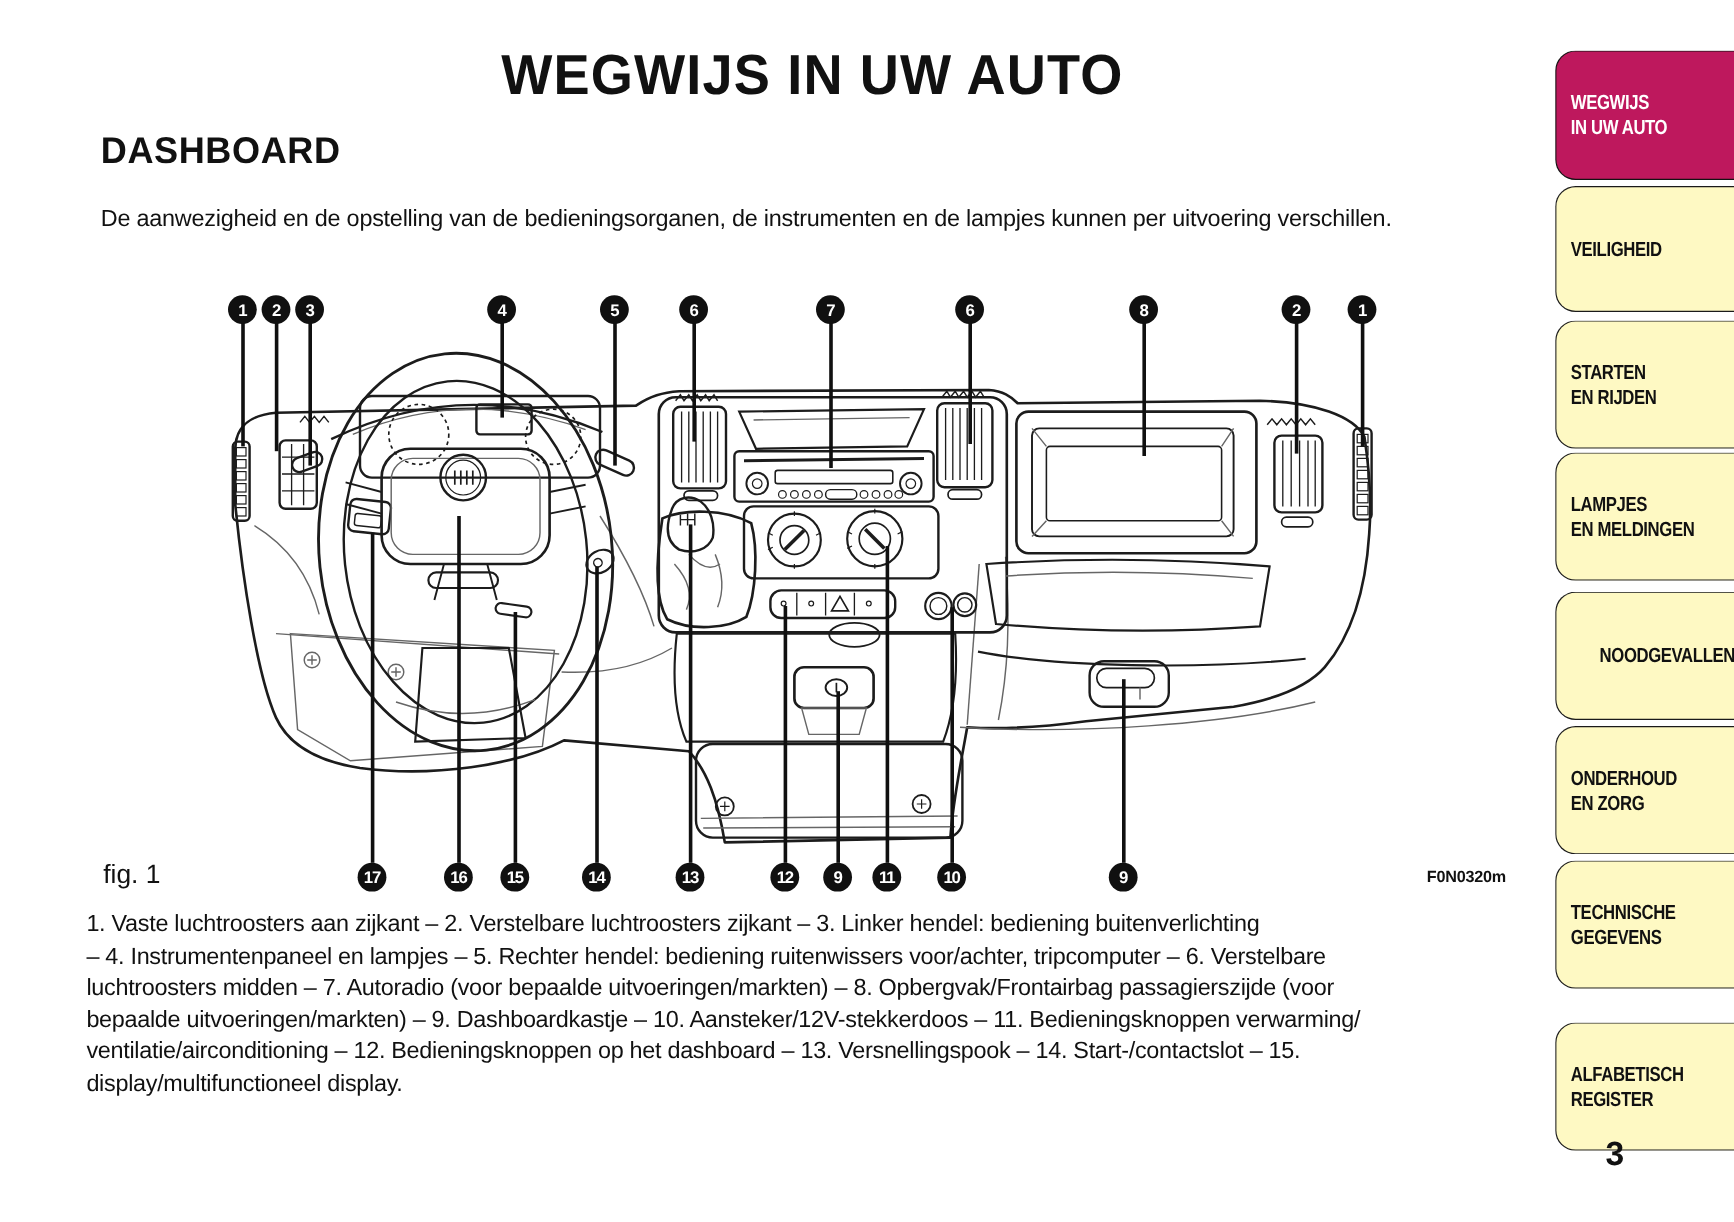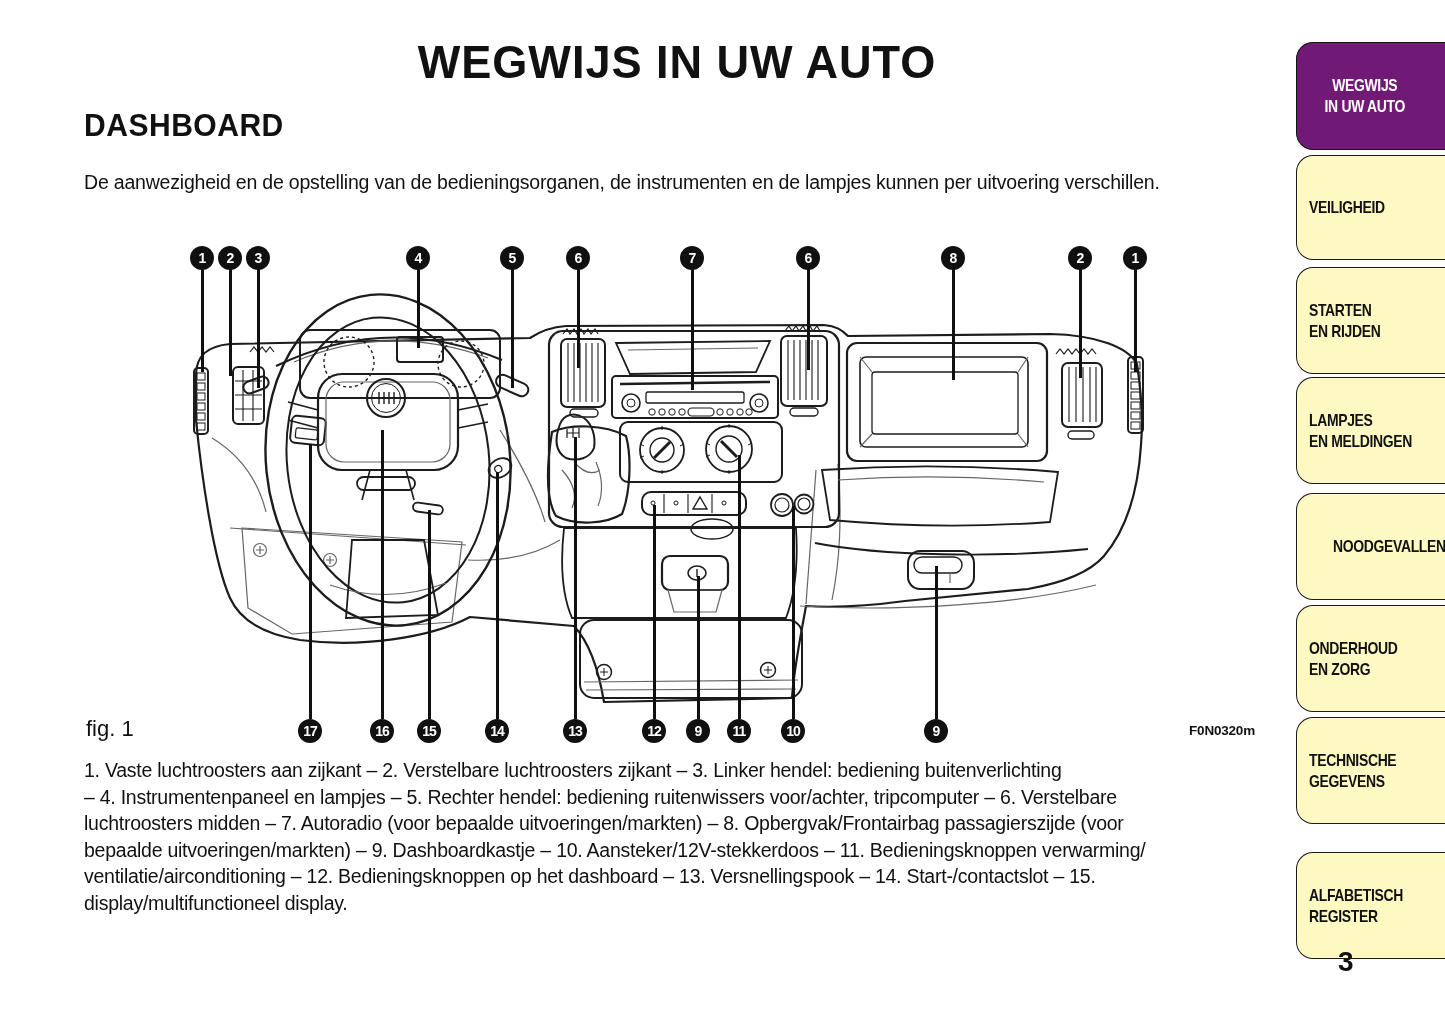--- a/index.html
+++ b/index.html
@@ -12,30 +12,30 @@
          letter-spacing:.5px;transform:scaleX(.97);transform-origin:left;white-space:nowrap;}
   .intro{position:absolute;left:84px;top:171px;font-size:19.5px;letter-spacing:-.2px;white-space:nowrap;}
   .figure{position:absolute;left:0;top:0;width:1290px;height:1018px;}
   .fig-label{position:absolute;left:86px;top:716px;font-size:22px;}
   .fig-code{position:absolute;left:1130px;top:723px;width:125px;text-align:right;
             font-size:13.5px;font-weight:700;letter-spacing:-.2px;}
   .callout{position:absolute;width:24px;height:24px;border-radius:50%;background:#101010;
            color:#fff;font-size:14px;font-weight:700;line-height:24px;text-align:center;
            letter-spacing:-1px;z-index:6;}
   .lead{position:absolute;width:3px;background:#101010;z-index:5;}
-  .legend{position:absolute;left:84px;top:757px;font-size:19.5px;line-height:26.6px;
+  .legend{position:absolute;left:72px;top:757px;font-size:19.5px;line-height:26.6px;
           letter-spacing:-.25px;}
   .legend div{white-space:nowrap;}
   .sidebar{position:absolute;left:1296px;top:0;width:149px;height:1018px;}
   .tab{position:absolute;left:0;width:136px;background:#fef9c3;border:1.5px solid #1a1a1a;
        border-right:none;border-radius:17px 0 0 17px;display:flex;flex-direction:column;
        justify-content:center;padding-left:12px;cursor:pointer;}
   .tab span{display:block;font-size:17px;font-weight:600;line-height:21px;letter-spacing:-.4px;
        transform:scaleX(.82);transform-origin:left;white-space:nowrap;color:#111;}
-  .tab.active{background:#701a75;border-color:#121212;text-align:center;}
+  .tab.active{background:#be185d;border-color:#121212;}
   .tab.active span{color:#fff;font-weight:700;}
   .page-number{position:absolute;left:1338px;top:946px;font-size:28px;font-weight:900;}
   svg .sketch{stroke:#666;stroke-width:1.2;fill:none;}
   svg .ln{stroke:#1c1c1c;fill:none;}
 </style>
 </head>
 <body>
 
 <div class="page">
 

